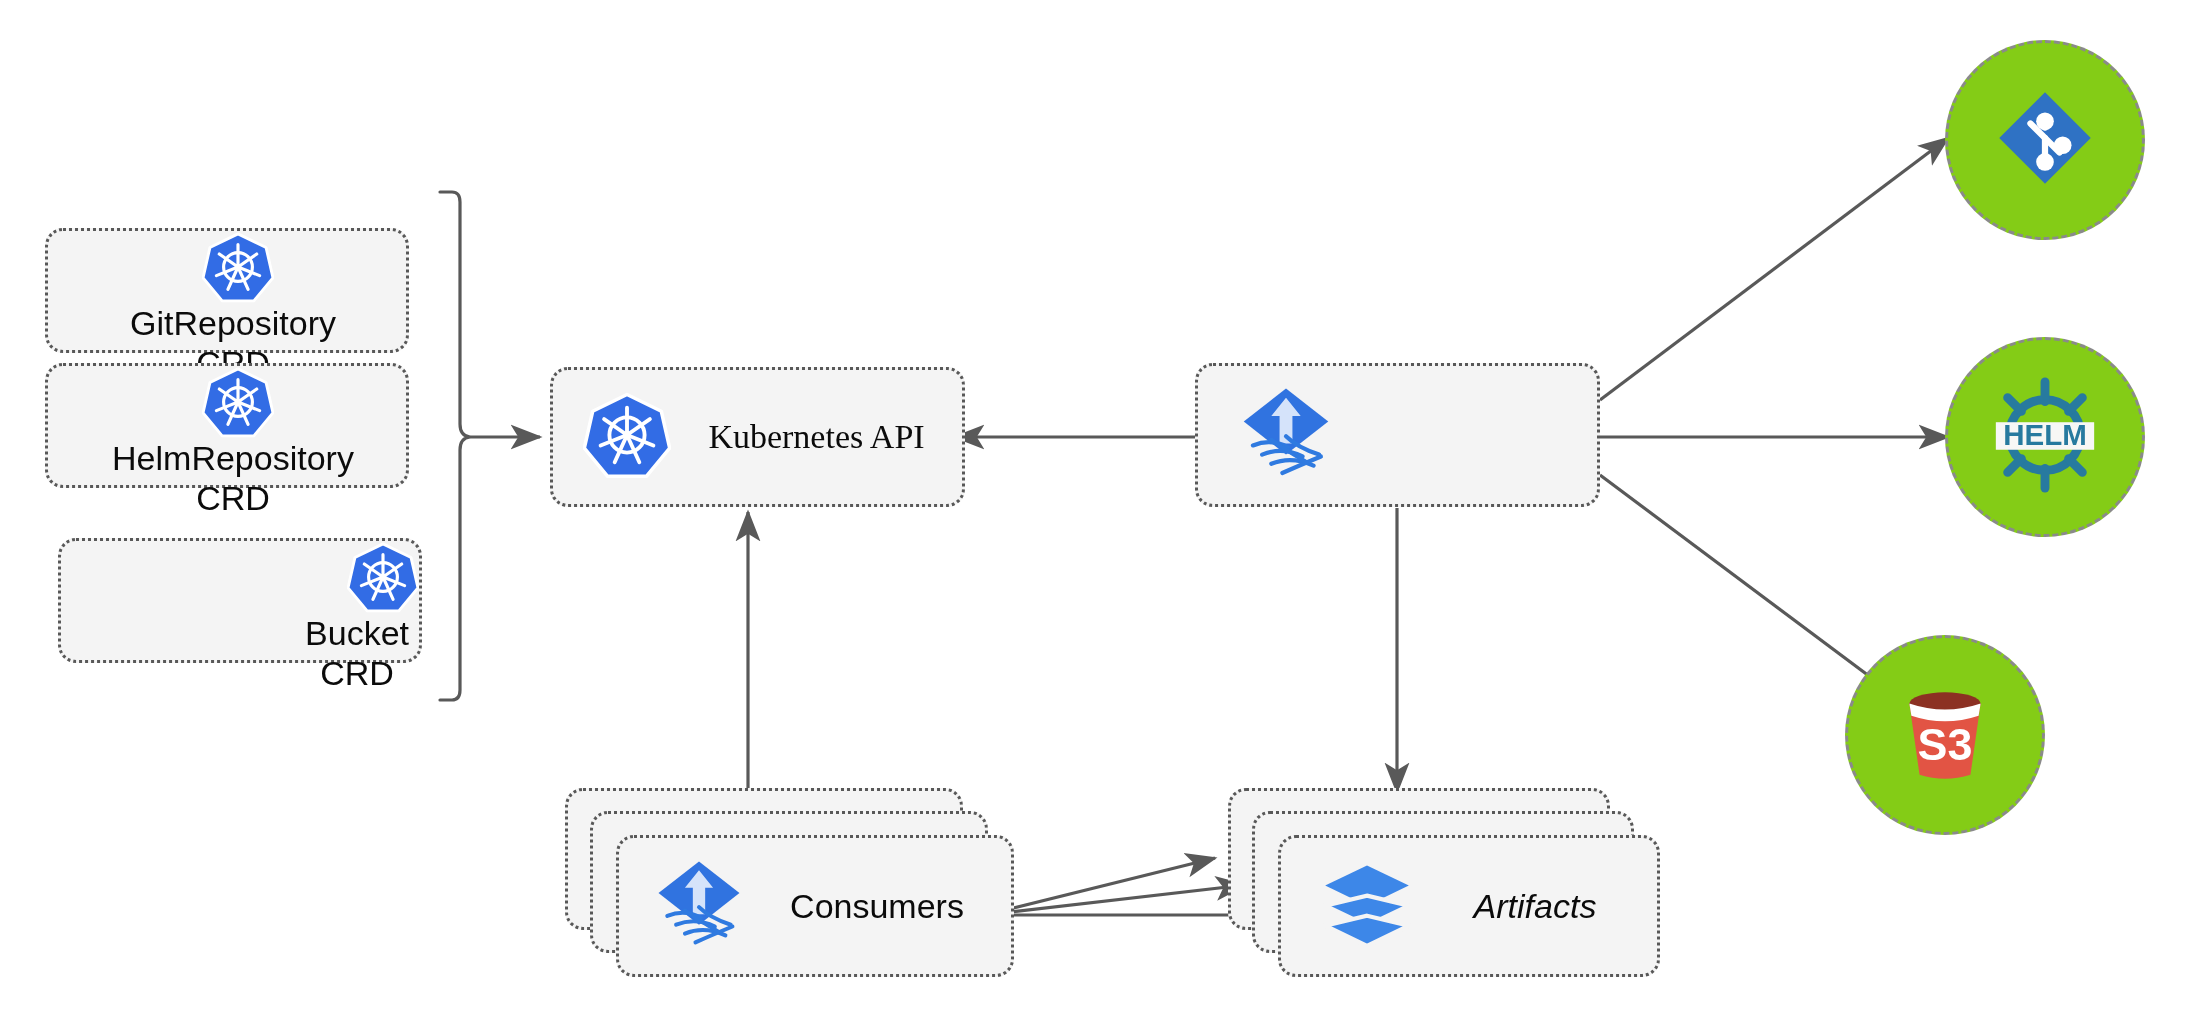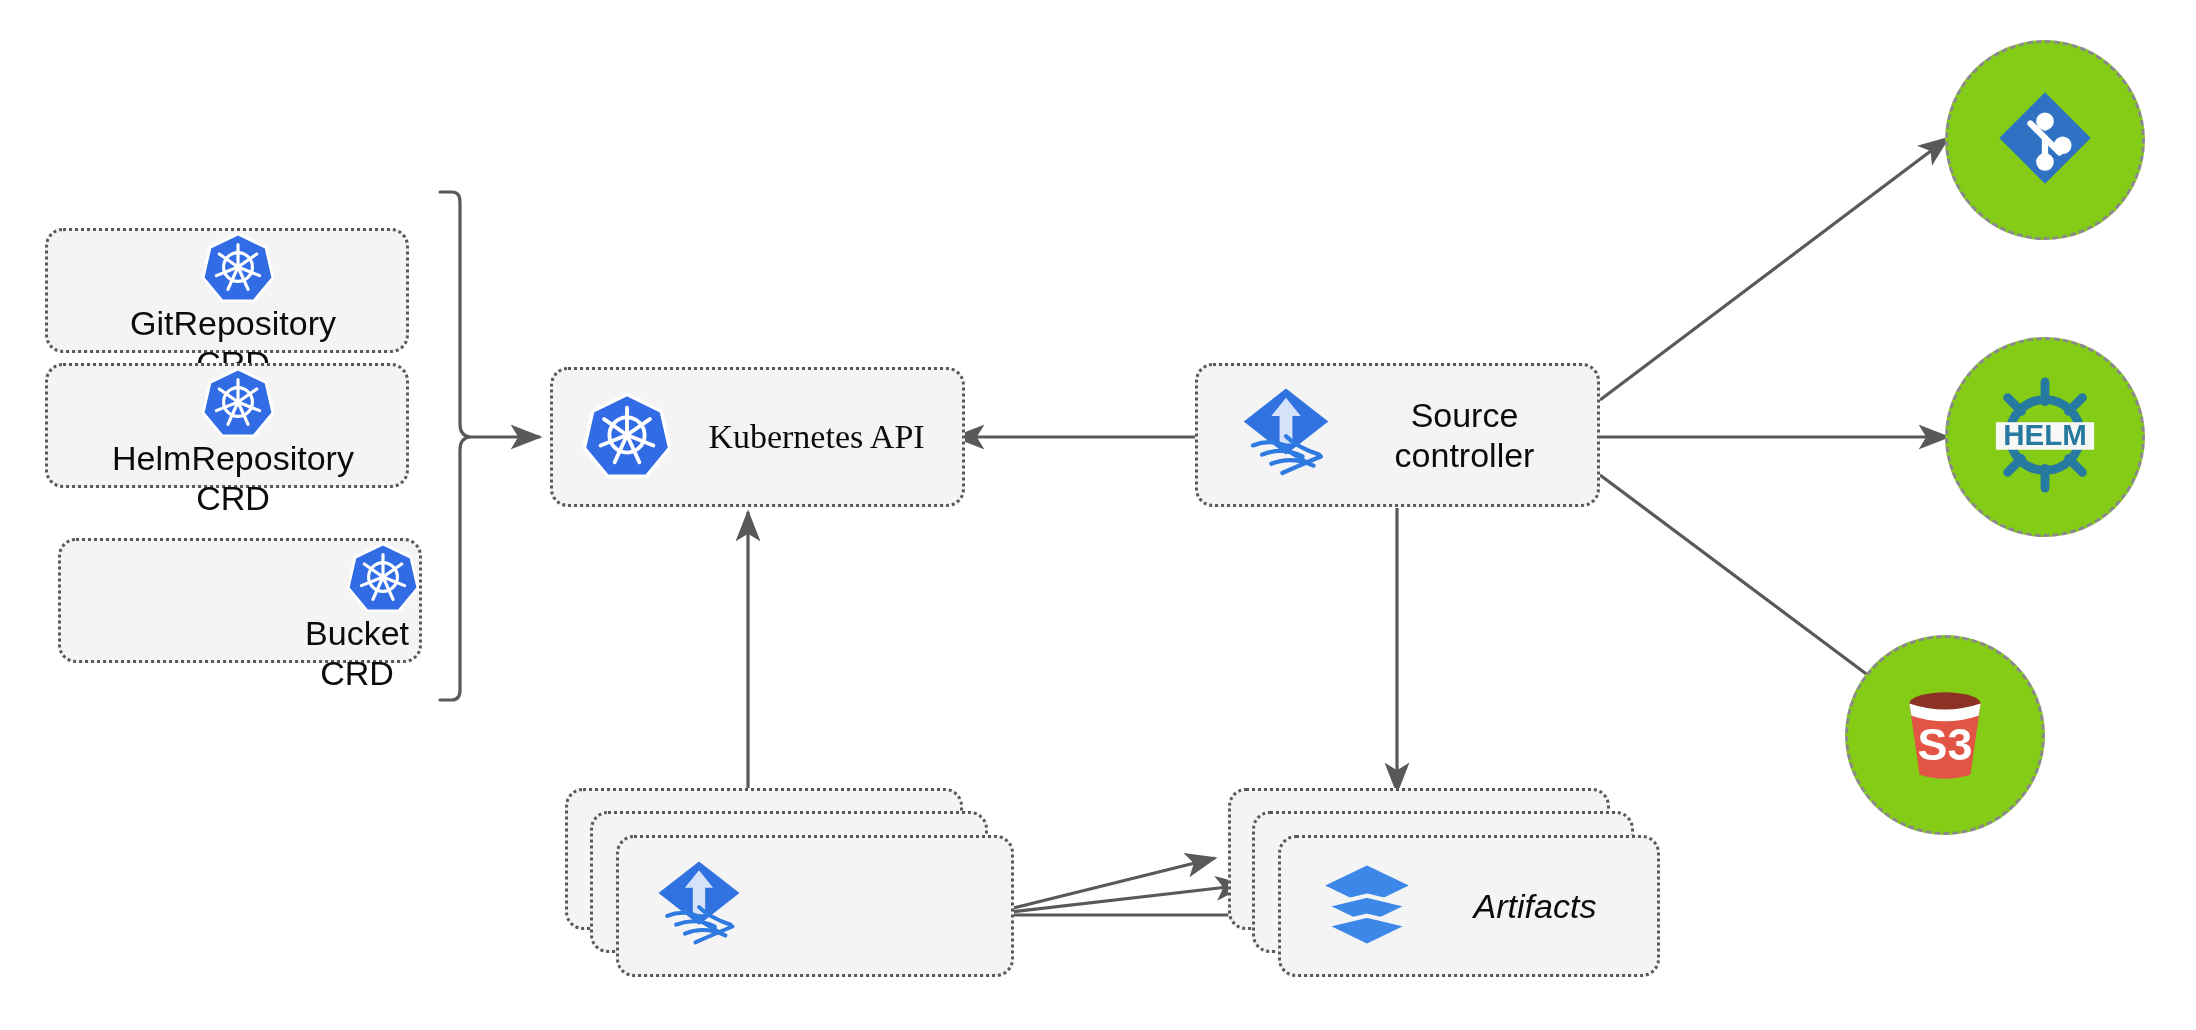--- a/index.html
+++ b/index.html
@@ -214,41 +214,40 @@
         <g stroke="#2f7ae0" stroke-width="4.6" fill="none" stroke-linecap="round">
           <path d="M14 68 Q 34 60 52 70"></path>
           <path d="M24 78 Q 46 69 68 80"></path>
           <path d="M34 88 Q 56 79 80 90"></path>
           <path d="M46 98 Q 64 90 88 80"></path>
           <path d="M34 62 Q 52 74 72 86"></path>
           <path d="M50 58 Q 62 70 86 78"></path>
         </g>
       </svg>
     </span>
-    <span class="card-label" style="flex:1 1 auto;">Source
-controller</span>
   </div>
 
   <div class="card stack-back" style="left:565px; top:788px; width:398px; height:142px;"></div>
   <div class="card stack-back" style="left:590px; top:811px; width:398px; height:142px;"></div>
   <div class="card" style="left:616px; top:835px; width:398px; height:142px; padding-left:36px;">
     <span class="node-icon">
       <svg viewBox="0 0 100 110" width="88" height="97" xmlns="http://www.w3.org/2000/svg">
         <path d="M50 6 L96 42 L50 78 L4 42 Z" fill="#3073e0"></path>
         <path d="M50 16 L66 36 H57 V66 H43 V36 H34 Z" fill="#d5e3fa"></path>
         <g stroke="#2f7ae0" stroke-width="4.6" fill="none" stroke-linecap="round">
           <path d="M14 68 Q 34 60 52 70"></path>
           <path d="M24 78 Q 46 69 68 80"></path>
           <path d="M34 88 Q 56 79 80 90"></path>
           <path d="M46 98 Q 64 90 88 80"></path>
           <path d="M34 62 Q 52 74 72 86"></path>
           <path d="M50 58 Q 62 70 86 78"></path>
         </g>
       </svg>
     </span>
+    <span class="card-label" style="flex:1 1 auto;">Consumers</span>
   </div>
 
   <div class="card stack-back" style="left:1228px; top:788px; width:382px; height:142px;"></div>
   <div class="card stack-back" style="left:1252px; top:811px; width:382px; height:142px;"></div>
   <div class="card" style="left:1278px; top:835px; width:382px; height:142px; padding-left:40px;">
     <span class="node-icon">
       <svg viewBox="0 0 110 100" width="92" height="84" xmlns="http://www.w3.org/2000/svg">
         <path d="M55 4 L105 28 L55 52 L5 28 Z" fill="#3d87e8"></path>
         <path d="M55 40 L105 52 L55 76 L5 52 Z" fill="#3d87e8" stroke="#f4f4f4" stroke-width="5"></path>
         <path d="M55 64 L105 76 L55 100 L5 76 Z" fill="#3d87e8" stroke="#f4f4f4" stroke-width="5"></path>

